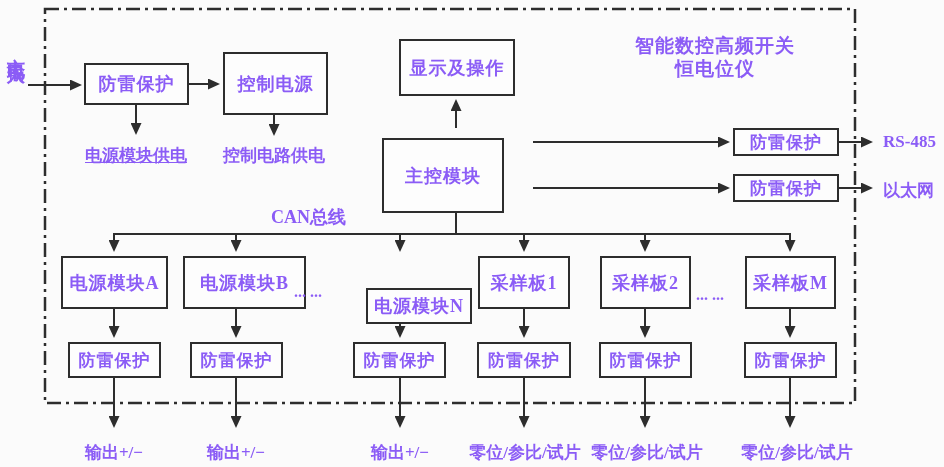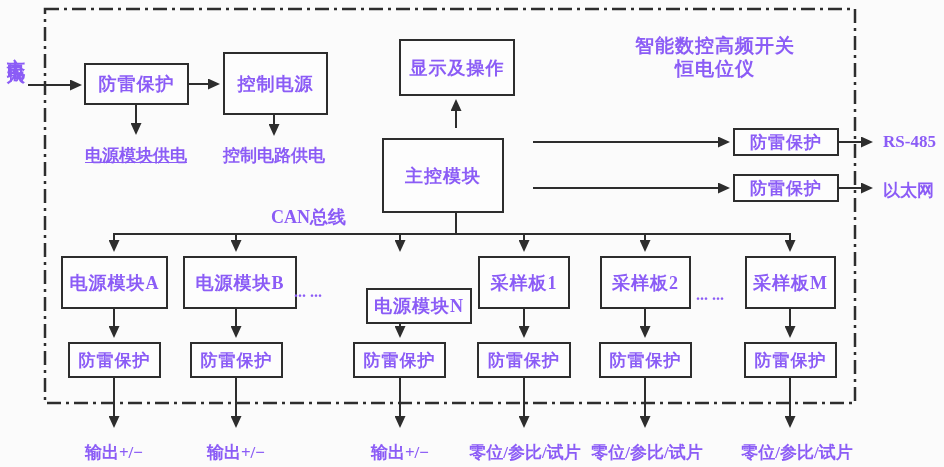--- a/index.html
+++ b/index.html
@@ -121,21 +121,21 @@
   <div class="box f17" style="left:733px;top:174px;width:106px;height:28px;">防雷保护</div>
 
   <div class="lbl f17 center" style="left:80px;top:144px;width:112px;text-decoration:underline;">电源模块供电</div>
   <div class="lbl f17 center" style="left:218px;top:144px;width:112px;">控制电路供电</div>
 
   <div class="lbl f18" style="left:271px;top:205px;text-align:right;">CAN总线</div>
   <div class="lbl f17" style="left:883px;top:132px;">RS-485</div>
   <div class="lbl f17" style="left:883px;top:179px;">以太网</div>
 
   <div class="box f18" style="left:61px;top:256px;width:107px;height:53px;">电源模块A</div>
-  <div class="box f18" style="left:183px;top:256px;width:114px;height:53px;">电源模块B</div>
+  <div class="box f18" style="left:183px;top:256px;width:123px;height:53px;">电源模块B</div>
   <div class="box f18" style="left:366px;top:256px;width:106px;height:36px;margin-top:32px;">电源模块N</div>
   <div class="box f18" style="left:478px;top:256px;width:92px;height:53px;">采样板1</div>
   <div class="box f18" style="left:600px;top:256px;width:91px;height:53px;">采样板2</div>
   <div class="box f18" style="left:745px;top:256px;width:91px;height:53px;">采样板M</div>
 
   <div class="lbl f16" style="left:294px;top:283px;">... ...</div>
   <div class="lbl f16" style="left:696px;top:286px;">... ...</div>
 
   <div class="box f17" style="left:68px;top:342px;width:93px;height:36px;">防雷保护</div>
   <div class="box f17" style="left:190px;top:342px;width:93px;height:36px;">防雷保护</div>

